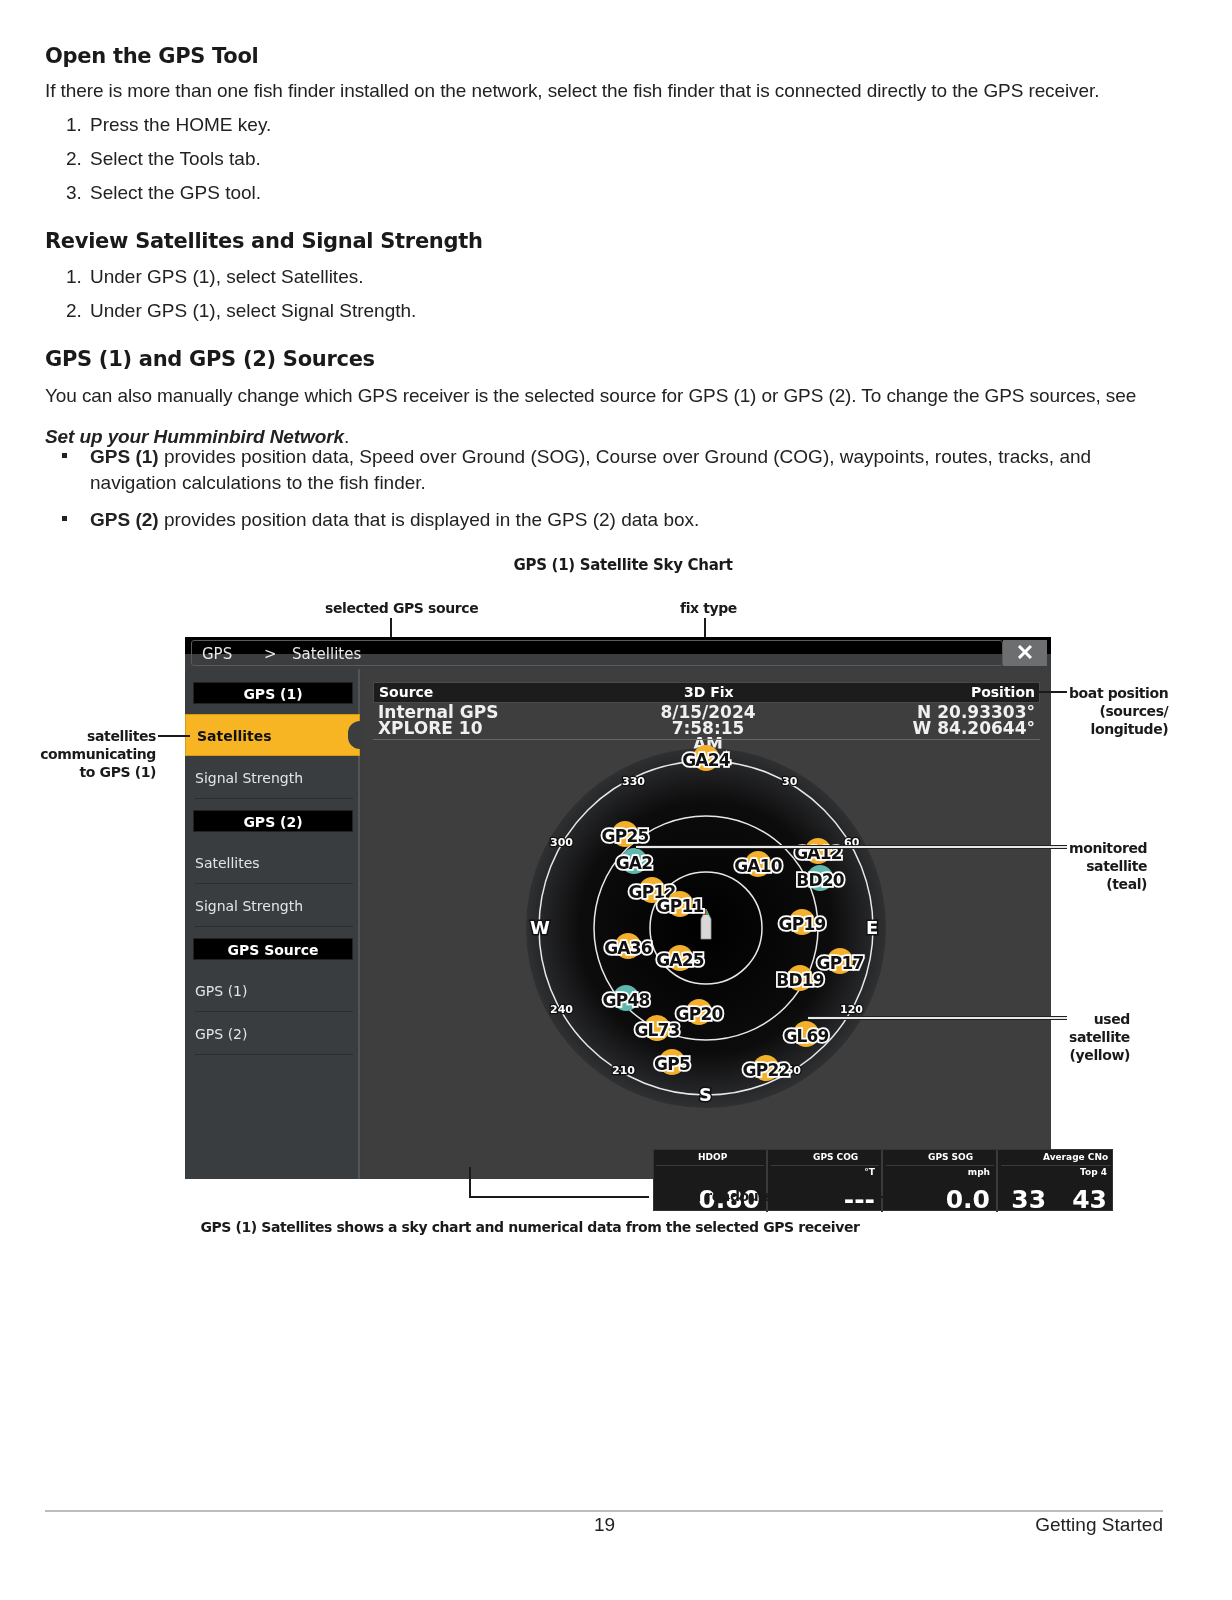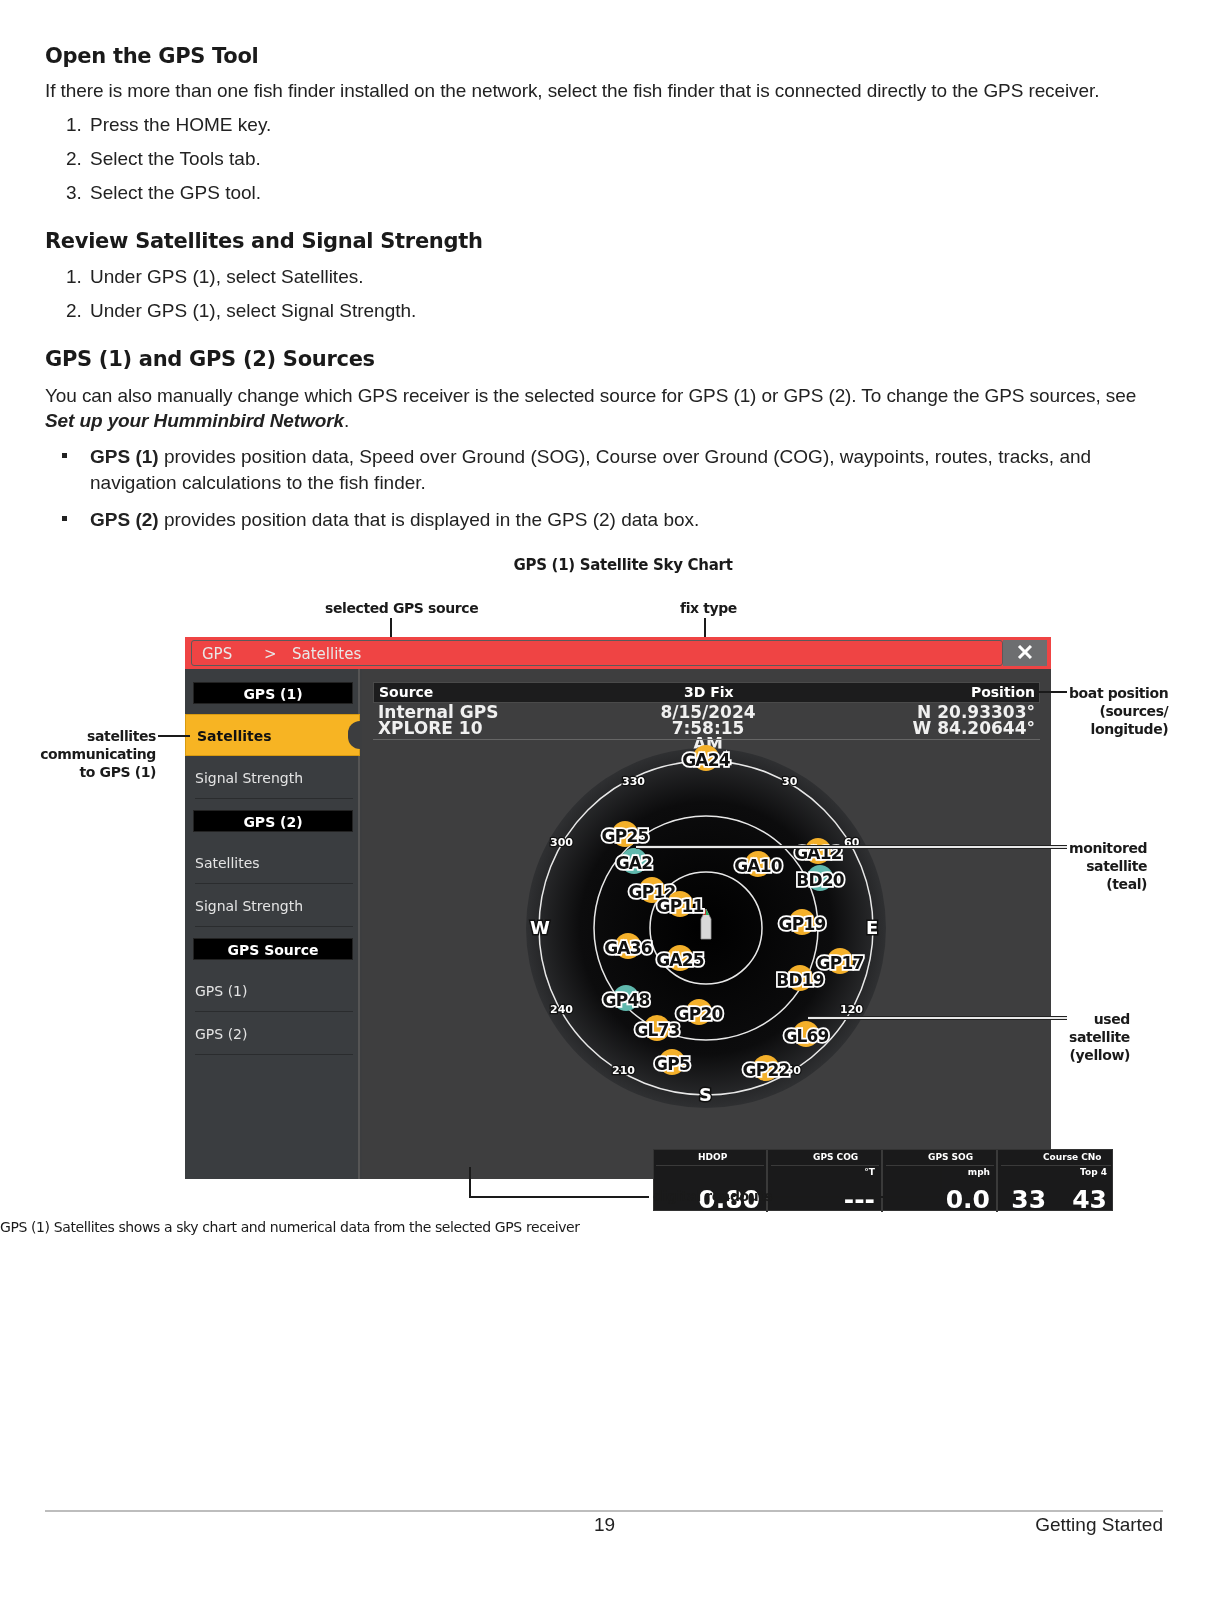--- a/index.html
+++ b/index.html
@@ -15,21 +15,21 @@
   .bullet .txt { position: absolute; left: 28px; width: 1080px; line-height: 26px; }
   .bullet b { font-weight: bold; }
 
   .fig-title { position: absolute; top: 556px; left: 0; width: 1246px; text-align: center; font-weight: bold; font-size: 15px; font-family: "DejaVu Sans", sans-serif; letter-spacing: -0.3px; }
   .callout { position: absolute; font-weight: bold; font-size: 14px; font-family: "DejaVu Sans", sans-serif; letter-spacing: -0.4px; color: #1a1a1a; line-height: 18px; text-align: right; }
   .vline { position: absolute; width: 2px; background: #1a1a1a; }
   .hline { position: absolute; height: 2px; background: #1a1a1a; }
 
   
   .device { position: absolute; left: 185px; top: 637px; width: 866px; height: 542px; background: #3c3d3f; }
-  .titlebar { position: absolute; left: 0; top: 0; width: 866px; height: 32px; background: #ef4444; }
+  .titlebar { position: absolute; left: 0; top: 0; width: 866px; height: 17px; background: #000000; }
   .crumb { position: absolute; left: 6px; top: 3px; width: 812px; height: 26px; border: 1px solid #5a5a5a; border-radius: 3px; color: #e8e8e8; font-size: 15px; font-family: "DejaVu Sans", sans-serif; }
   .crumb span { position: absolute; top: 4px; }
   .close-btn { position: absolute; right: 4px; top: 3px; width: 44px; height: 26px; background: #6d6e70; color: #fff; font-size: 22px; text-align: center; line-height: 26px; font-weight: bold; }
 
   .sidebar { position: absolute; left: 0; top: 32px; width: 175px; height: 510px; background: #3a3d40; border-right: 2px solid #555; }
   .sb-head { position: absolute; left: 8px; width: 160px; height: 22px; background: #000; color: #fff; font-weight: bold; font-size: 14px; text-align: center; line-height: 22px; font-family: "DejaVu Sans", sans-serif; border: 1px solid #222; }
   .sb-item { position: absolute; left: 10px; width: 158px; height: 42px; color: #e4e4e4; font-size: 14px; line-height: 42px; font-family: "DejaVu Sans", sans-serif; border-bottom: 1px solid #2a2c2e; }
   .sb-item.active { left: 0; width: 175px; background: #f7b423; color: #111; font-weight: bold; padding-left: 11px; border: 1px solid #d89a10; }
   .sb-item.active::after { content: ""; position: absolute; right: -1px; top: 6px; width: 12px; height: 28px; background: #3c3d3f; border-radius: 12px 0 0 12px; }
 
@@ -44,42 +44,42 @@
   .deg-label { font-family: "DejaVu Sans", sans-serif; font-weight: bold; font-size: 11px; fill: #fff; stroke: #111; stroke-width: 2.5px; paint-order: stroke; }
   .card-label { font-family: "DejaVu Sans", sans-serif; font-weight: bold; font-size: 18px; fill: #fff; stroke: #111; stroke-width: 3px; paint-order: stroke; }
 
   .readouts { position: absolute; left: 291px; top: 480px; width: 460px; height: 62px; background: #1a1a1b; border: 1px solid #333; }
   .ro { position: absolute; top: 0; height: 62px; width: 114px; border-right: 2px solid #3a3a3a; color: #fff; font-family: "DejaVu Sans", sans-serif; }
   .ro .lbl { position: absolute; left: 4px; top: 2px; font-size: 9px; font-weight: bold; padding-left: 40px; }
   .ro .hr { position: absolute; left: 2px; right: 2px; top: 15px; height: 1px; background: #3a3a3a; }
   .ro .unit { position: absolute; right: 6px; top: 17px; font-size: 9px; font-weight: bold; }
   .ro .val { position: absolute; right: 6px; bottom: -2px; font-size: 25px; font-weight: bold; }
 
-  .caption { position: absolute; top: 1219px; left: 0; width: 1060px; font-weight: normal; font-size: 14px; font-family: "DejaVu Sans", sans-serif; letter-spacing: -0.4px; }
+  .caption { position: absolute; top: 1219px; left: 0; width: 1060px; text-align: center; font-weight: bold; font-size: 14px; font-family: "DejaVu Sans", sans-serif; letter-spacing: -0.4px; }
 
   .footer-rule { position: absolute; left: 45px; top: 1510px; width: 1118px; height: 2px; background: #bdbdbd; }
   .page-num { position: absolute; top: 1514px; left: 594px; font-size: 19px; color: #222; }
   .section-name { position: absolute; top: 1514px; right: 69px; font-size: 19px; color: #222; }
 </style>
 </head>
 <body>
 
 <div class="h2" style="top:44px">Open the GPS Tool</div>
 <div class="p" style="top:80px">If there is more than one fish finder installed on the network, select the fish finder that is connected directly to the GPS receiver.</div>
 <div class="li" style="top:114px"><span class="num">1.</span><span>Press the HOME key.</span></div>
 <div class="li" style="top:148px"><span class="num">2.</span><span>Select the Tools tab.</span></div>
 <div class="li" style="top:182px"><span class="num">3.</span><span>Select the GPS tool.</span></div>
 
 <div class="h2" style="top:229px">Review Satellites and Signal Strength</div>
 <div class="li" style="top:266px"><span class="num">1.</span><span>Under GPS (1), select Satellites.</span></div>
 <div class="li" style="top:300px"><span class="num">2.</span><span>Under GPS (1), select Signal Strength.</span></div>
 
 <div class="h2" style="top:347px">GPS (1) and GPS (2) Sources</div>
 <div class="p" style="top:385px"><span>You can also manually change which GPS receiver is the selected source for GPS (1) or GPS (2). To change the GPS sources, see</span></div>
-<div class="p" style="top:410px"><i style="font-weight:bold;font-style:italic">Set up your Humminbird Network</i><span>.</span></div>
+<div class="p" style="top:426px"><i style="font-weight:bold;font-style:italic">Set up your Humminbird Network</i><span>.</span></div>
 
 <div class="bullet" style="top:444px">
   <div class="dot"></div>
   <div class="txt"><b>GPS (1)</b><span> provides position data, Speed over Ground (SOG), Course over Ground (COG), waypoints, routes, tracks, and navigation calculations to the fish finder.</span></div>
 </div>
 <div class="bullet" style="top:507px">
   <div class="dot"></div>
   <div class="txt"><b>GPS (2)</b><span> provides position data that is displayed in the GPS (2) data box.</span></div>
 </div>
 
@@ -258,21 +258,21 @@
         <div class="unit">°T</div>
         <div class="val">---</div>
       </div>
       <div class="ro" style="left:230px">
         <div class="lbl">GPS SOG</div>
           <div class="hr"></div>
         <div class="unit">mph</div>
         <div class="val">0.0</div>
       </div>
       <div class="ro" style="left:345px;width:114px;border-right:none">
-        <div class="lbl">Course CNo</div>
+        <div class="lbl">Average CNo</div>
           <div class="hr"></div>
         <div class="unit">Top 4</div>
         <div class="val" style="white-space:pre">33   43</div>
       </div>
     </div>
   </div>
 </div>
 
 <div class="hline" style="left:1038px;top:691px;width:29px"></div>
 <div class="callout" style="left:1069px;top:684px">

